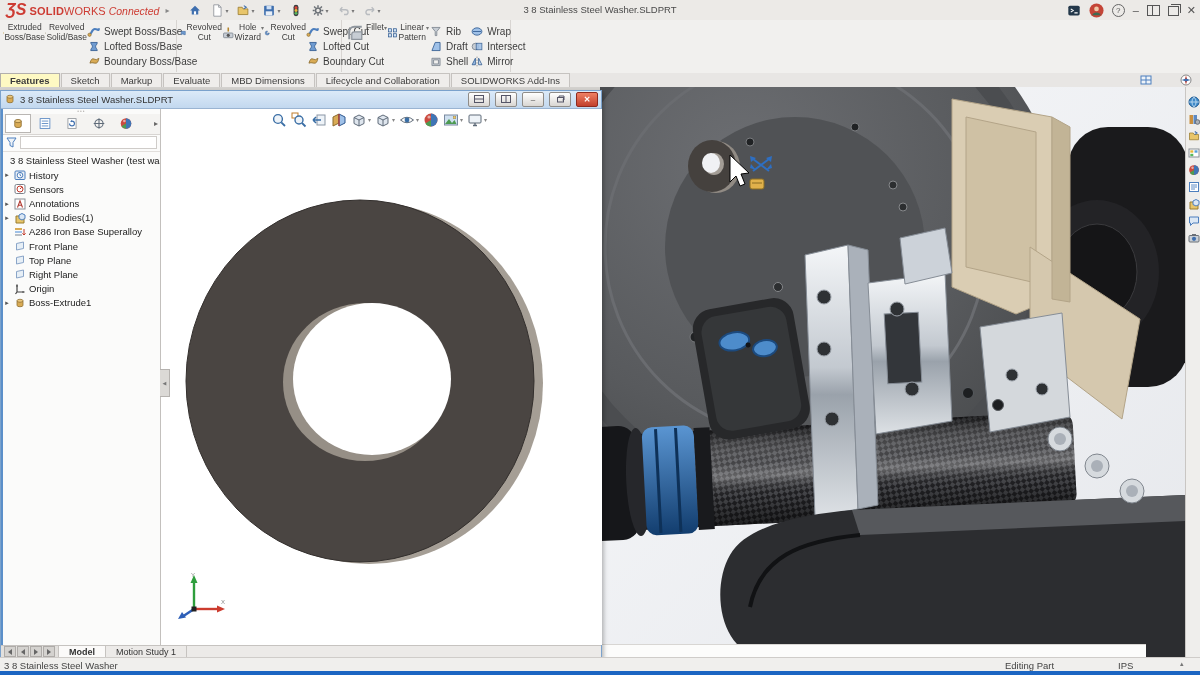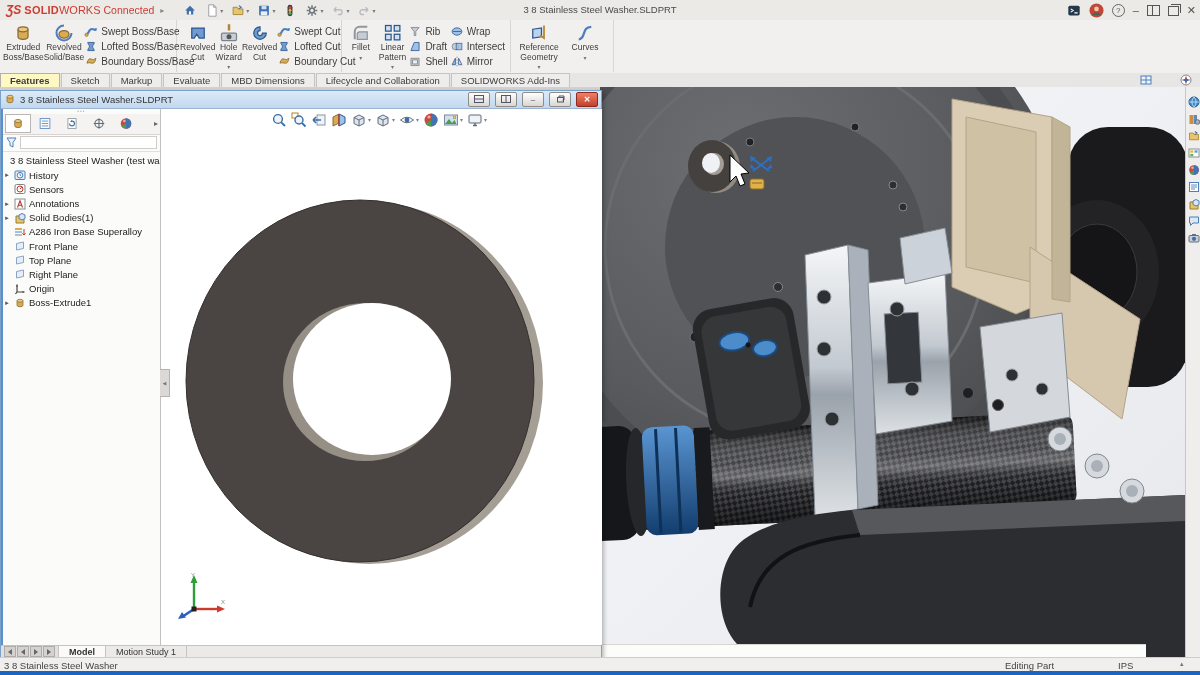--- a/index.html
+++ b/index.html
@@ -3,38 +3,38 @@
 <meta charset="utf-8">
 <style>
   html,body{margin:0;padding:0}
   body{width:1200px;height:675px;overflow:hidden;position:relative;background:#e8e6e4;
        font-family:"Liberation Sans",sans-serif;font-size:10px;color:#333;-webkit-font-smoothing:antialiased}
   .abs{position:absolute}
   svg{display:block}
   
   .titlebar{position:absolute;left:0;top:0;width:1200px;height:20px;background:#eceae7;border-bottom:1px solid #d2cfcc;display:flex;align-items:center}
   .logo{display:flex;align-items:baseline;gap:3px;padding:0 6px;color:#cd3b32;white-space:nowrap}
-  .logo .ds{font-weight:bold;font-style:italic;font-size:12px}
+  .logo .ds{font-weight:bold;font-style:italic;font-size:16px}
   .logo .b1{font-weight:bold;font-size:11px;letter-spacing:.2px}
   .logo .b2{font-weight:normal;font-size:11px}
-  .logo .conn{font-size:10.5px}
+  .logo .conn{font-style:italic;font-size:10.5px}
   .qa{display:flex;align-items:center;gap:2px;margin-left:16px}
   .qab{display:flex;align-items:center;gap:1px;padding:1px 3px;border-radius:2px}
   .qab .dd{font-size:6px;color:#777}
   .wtitle{position:absolute;left:400px;width:400px;text-align:center;top:4px;color:#4a4a4a;font-size:9.5px}
   .tbr{position:absolute;right:4px;top:0;height:20px;display:flex;align-items:center;gap:8px}
   .tbr .g{color:#555;font-size:11px;text-align:center}
   .maxbox{width:11px;height:9px;border:1px solid #555;position:relative}
   .maxbox:before{content:"";position:absolute;left:4px;top:0;bottom:0;border-left:1px solid #555}
   .restbox{width:9px;height:8px;border:1px solid #555;position:relative;margin-top:2px}
   .restbox:before{content:"";position:absolute;left:2px;top:-3px;width:9px;height:8px;border:1px solid #555;border-bottom:none;border-left:none}
   
   .ribbon{position:absolute;left:0;top:20px;width:1200px;height:53px;background:#f1f0ee;border-bottom:1px solid #cfccc9;display:flex}
   .rgroup{display:flex;align-items:flex-start;padding:2px 3px 0 3px;border-right:1px solid #d8d5d2;height:50px}
-  .rbig{width:42px;display:flex;flex-direction:column;align-items:center;padding-top:1px;cursor:default}
+  .rbig{width:42px;display:flex;flex-direction:row;align-items:flex-start;padding-top:1px;cursor:default}
   .rbig .rlbl{font-size:8.5px;line-height:9.5px;text-align:center;color:#3c3c3c;white-space:pre-line}
   .rbig .dd{font-size:6px;color:#777;margin-top:1px}
   .rsmalls{display:flex;flex-direction:column;justify-content:flex-start;padding-top:2px}
   .rsmall{display:flex;align-items:center;gap:3px;height:15px;font-size:10px;color:#3c3c3c;white-space:nowrap;padding-right:2px}
   .rgroup.active5{background:#c9c6c2;border:1px solid #a19e9a;border-bottom:none}
   .ic20{width:22px;height:20px}
   .ic13{width:14px;height:13px}
   .ic12{width:12px;height:12px}
   
   .tabstrip{position:absolute;left:0;top:73px;width:1200px;height:14px;background:#e8e6e4;display:flex;align-items:flex-end}
@@ -534,36 +534,20 @@
           <span>Intersect</span>
         </div>
       <div class="rsmall">
           <svg class="ic13">
             <use href="#sy-mirror"></use>
           </svg>
           <span>Mirror</span>
         </div>
     </div>
   </div>
-  <div class="rgroup" style="width:96px">
-    <div class="rbig" style="width:50px">
-        <svg class="ic20">
-          <use href="#sy-refgeom"></use>
-        </svg>
-        <span class="rlbl">Reference Geometry</span>
-        <span class="dd">▾</span>
-      </div>
-    <div class="rbig">
-        <svg class="ic20">
-          <use href="#sy-curves"></use>
-        </svg>
-        <span class="rlbl">Curves</span>
-        <span class="dd">▾</span>
-      </div>
-  </div>
 </div>
 
 <div class="tabstrip">
   <div class="ctab active">Features</div>
   <div class="ctab">Sketch</div>
   <div class="ctab">Markup</div>
   <div class="ctab">Evaluate</div>
   <div class="ctab">MBD Dimensions</div>
   <div class="ctab">Lifecycle and Collaboration</div>
   <div class="ctab">SOLIDWORKS Add-Ins</div>

